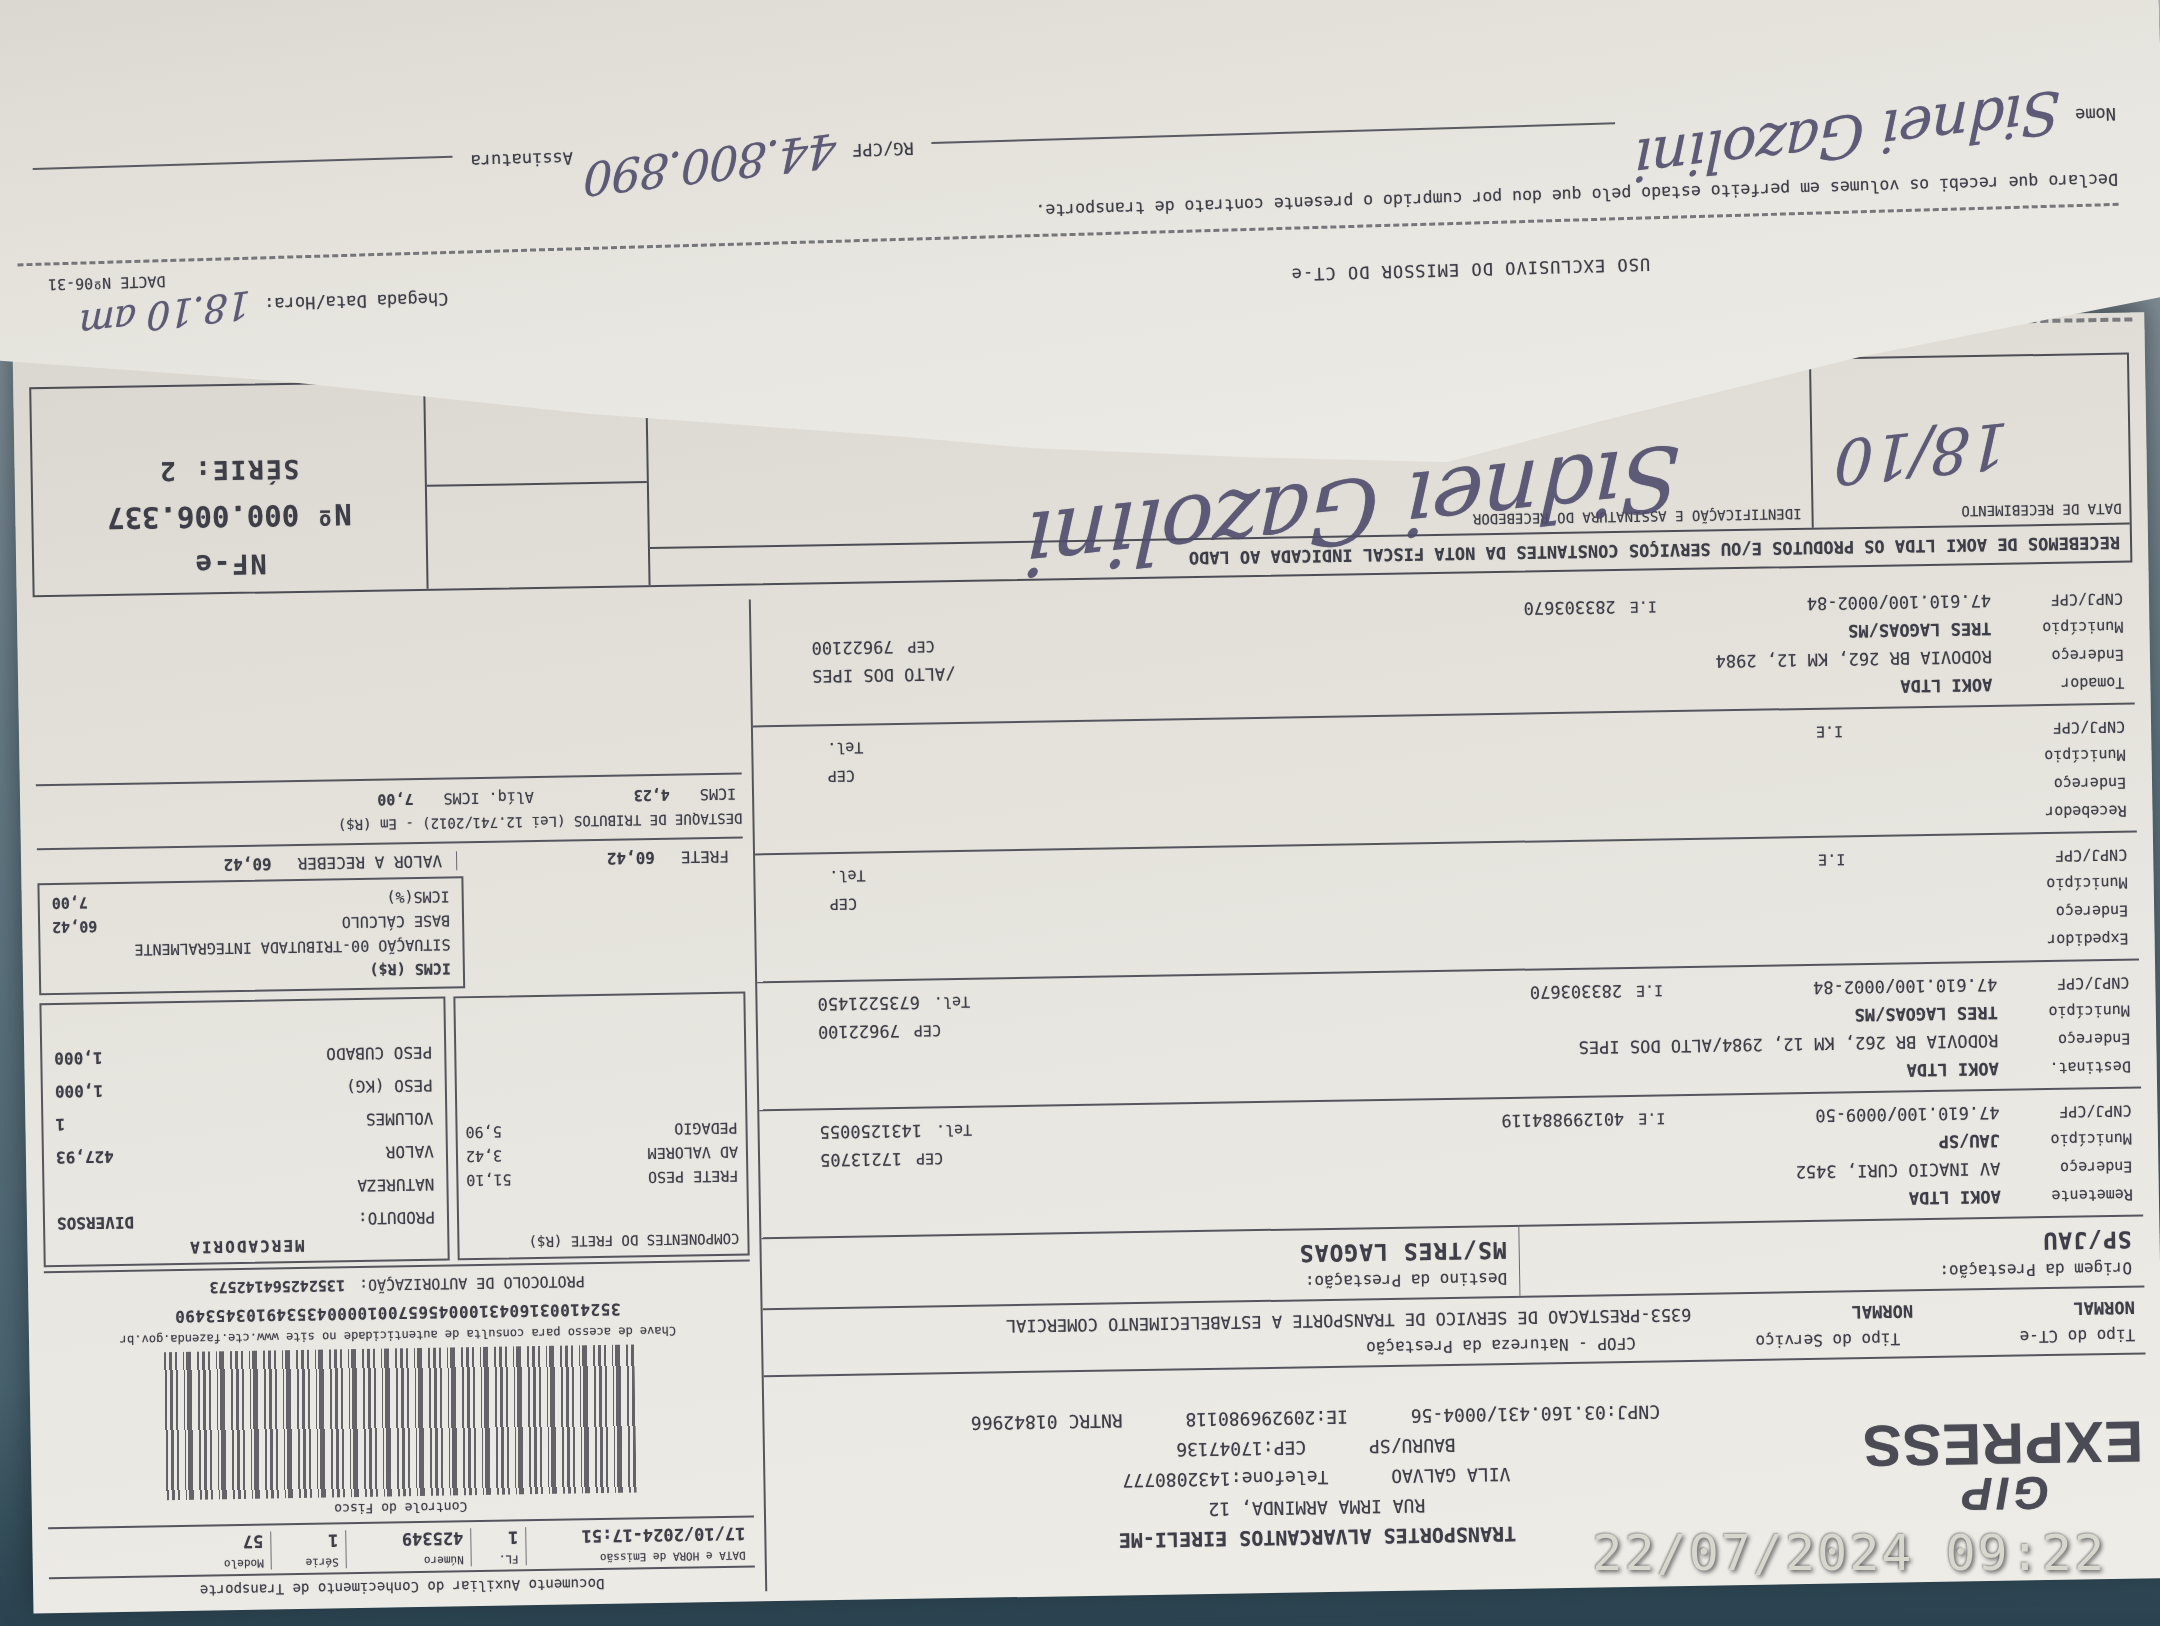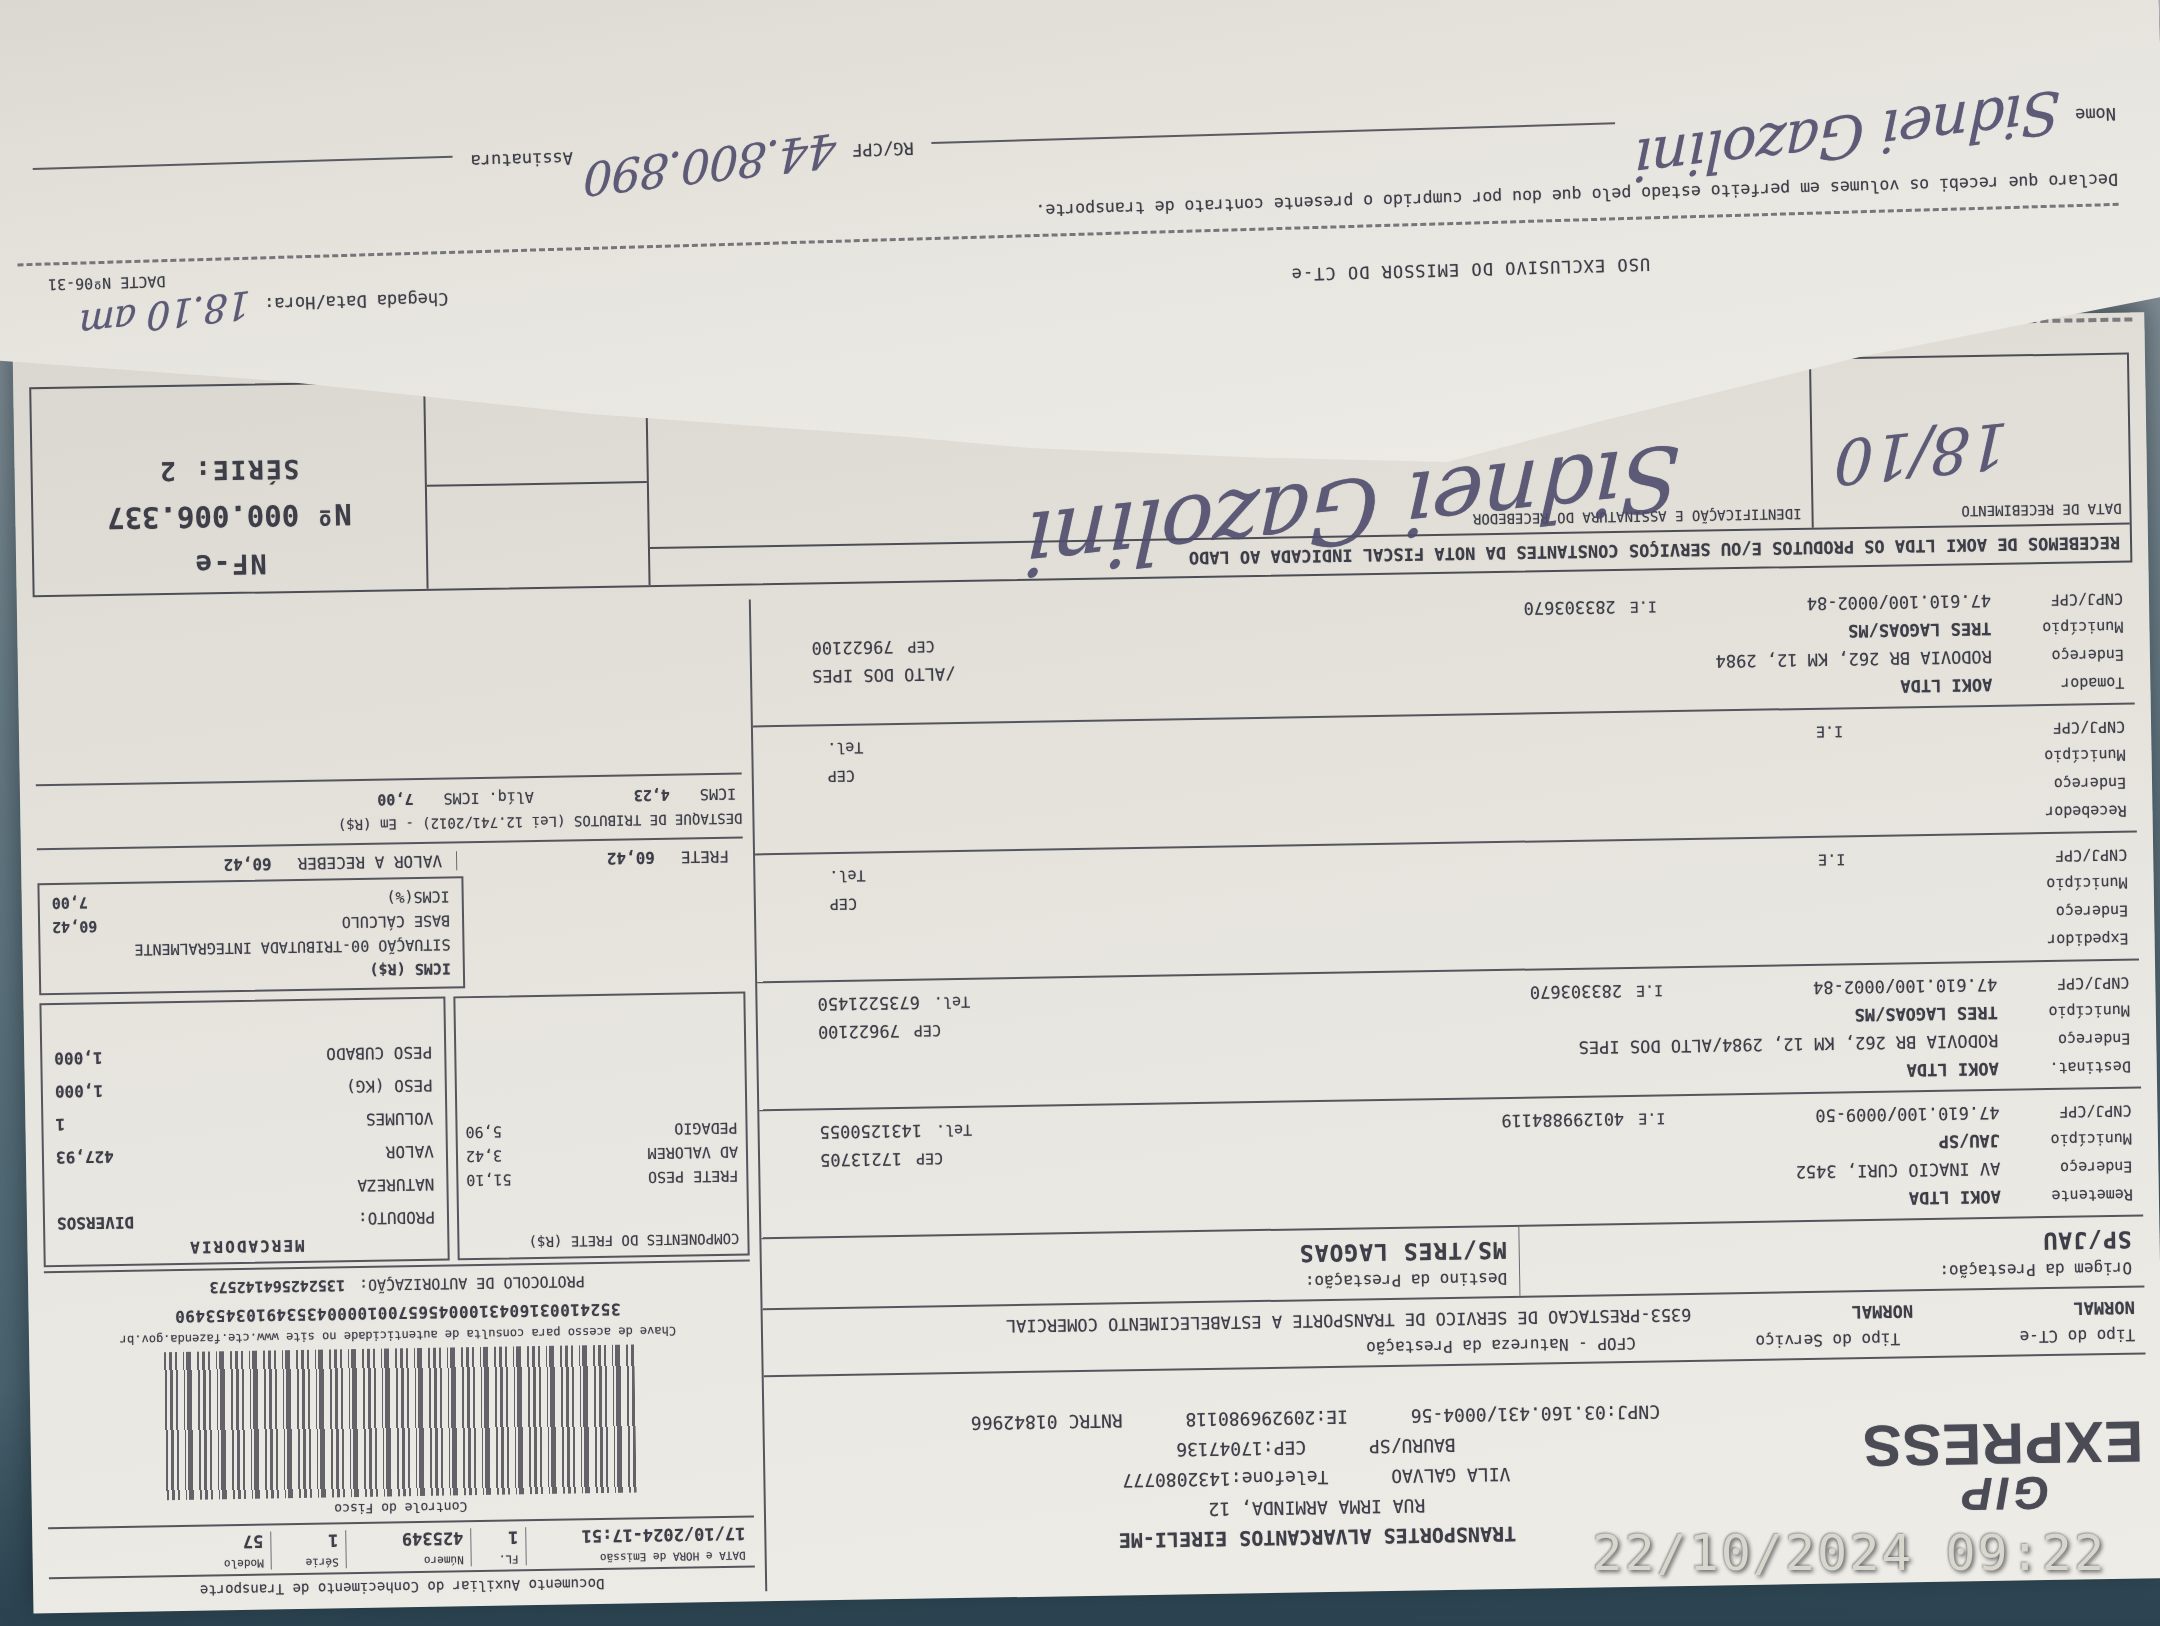--- a/index.html
+++ b/index.html
@@ -511,14 +511,14 @@
         <span class="fl-line"></span>
         <span>RG/CPF</span>
         <span class="hand hand-rg">44.800.890</span>
         <span>Assinatura</span>
         <span class="fl-line" style="max-width:420px"></span>
       </div>
     </section>
 
   </div>
 
-  <div class="timestamp">22/10/2024  09:22</div>
+  <div class="timestamp">22/07/2024  09:22</div>
 </div>
 
 </body></html>

